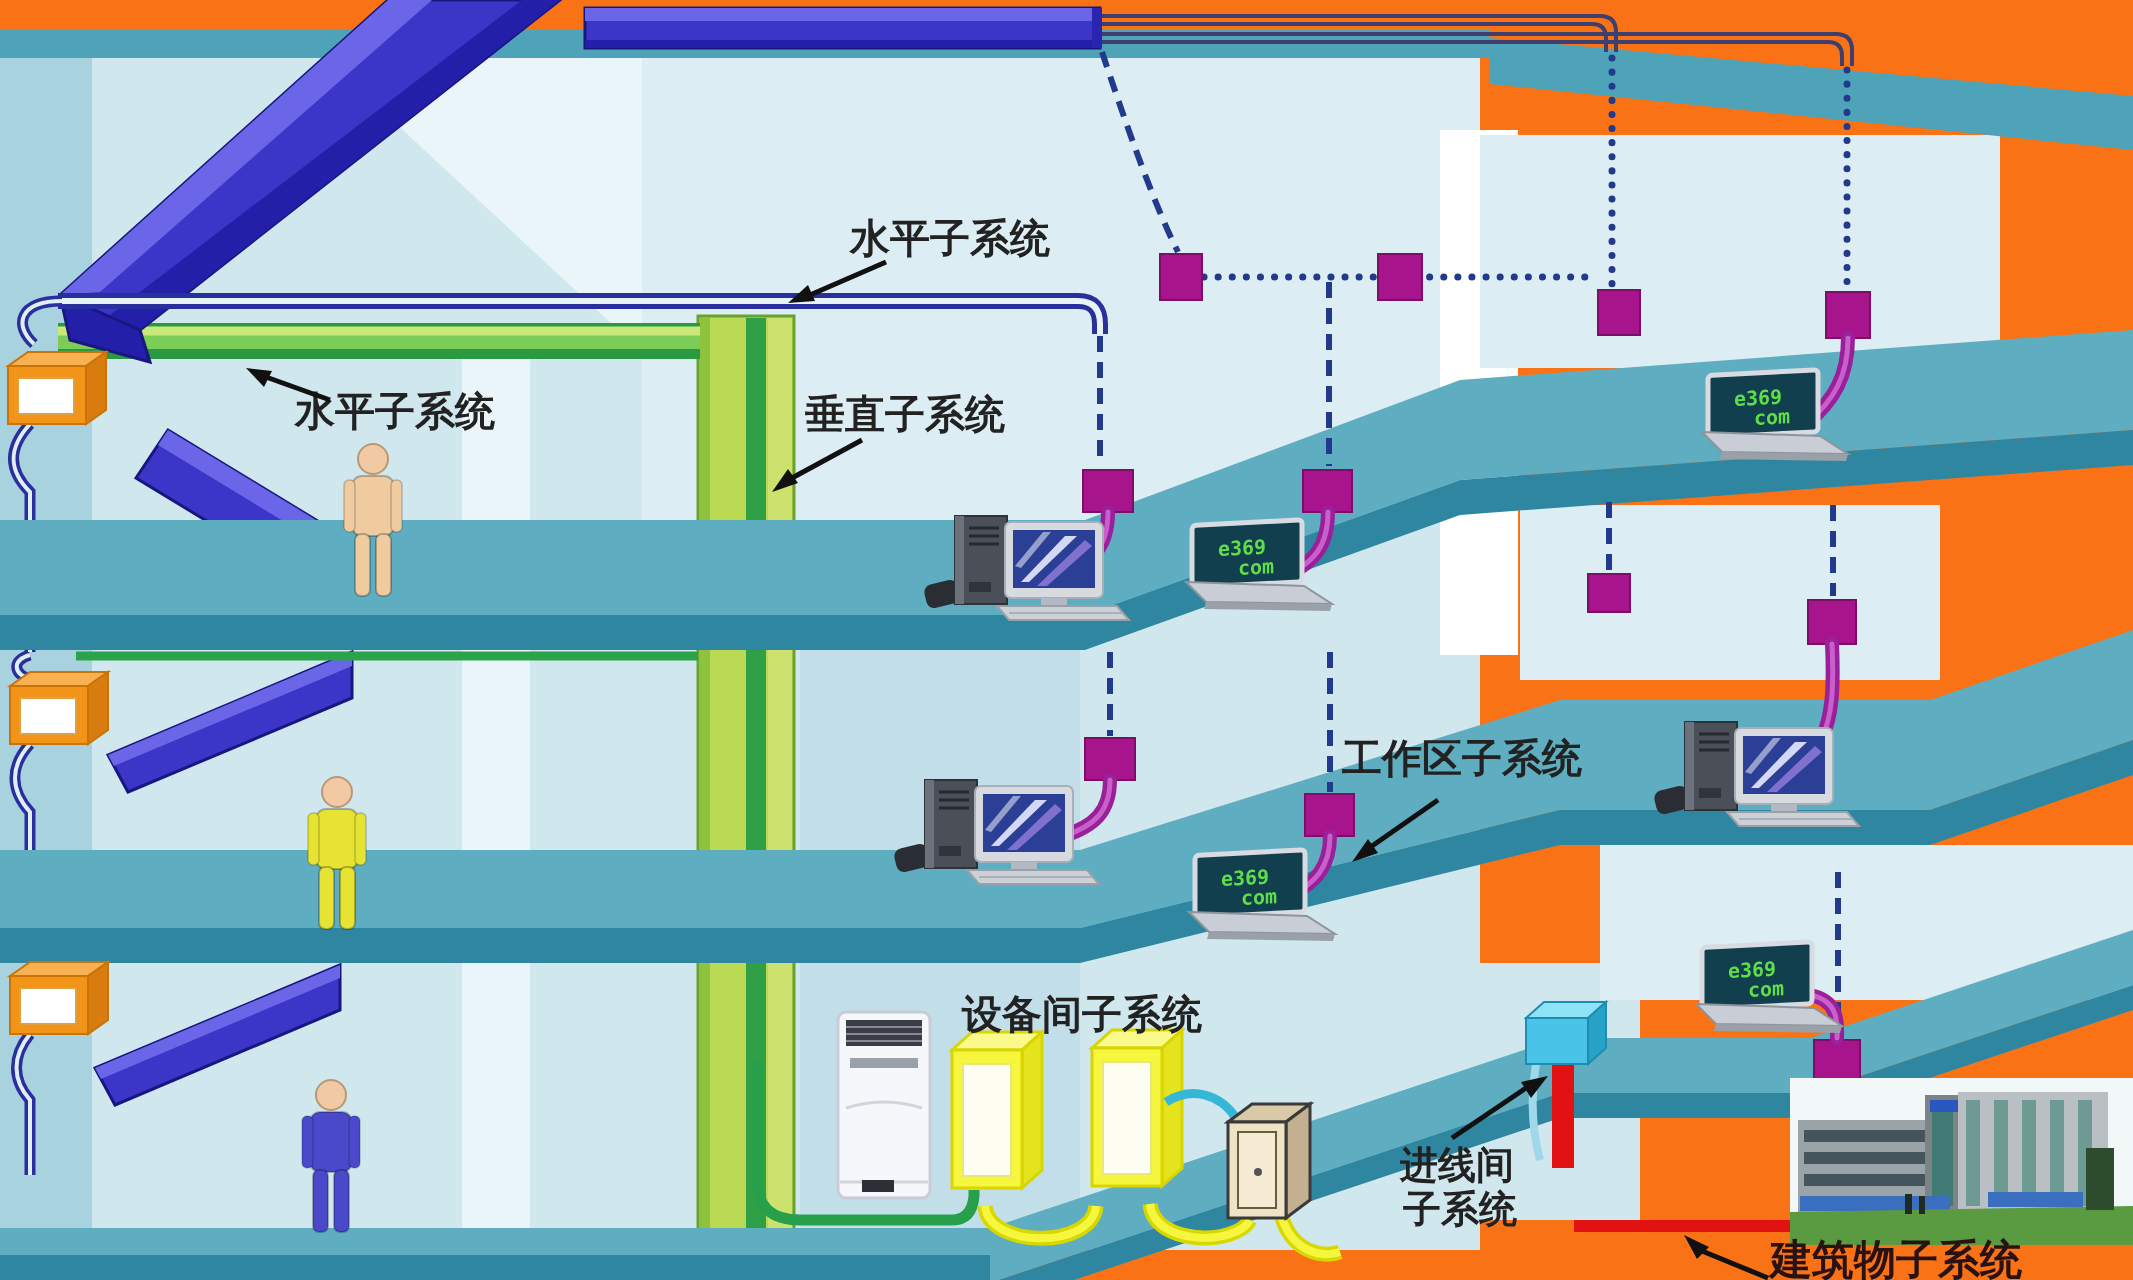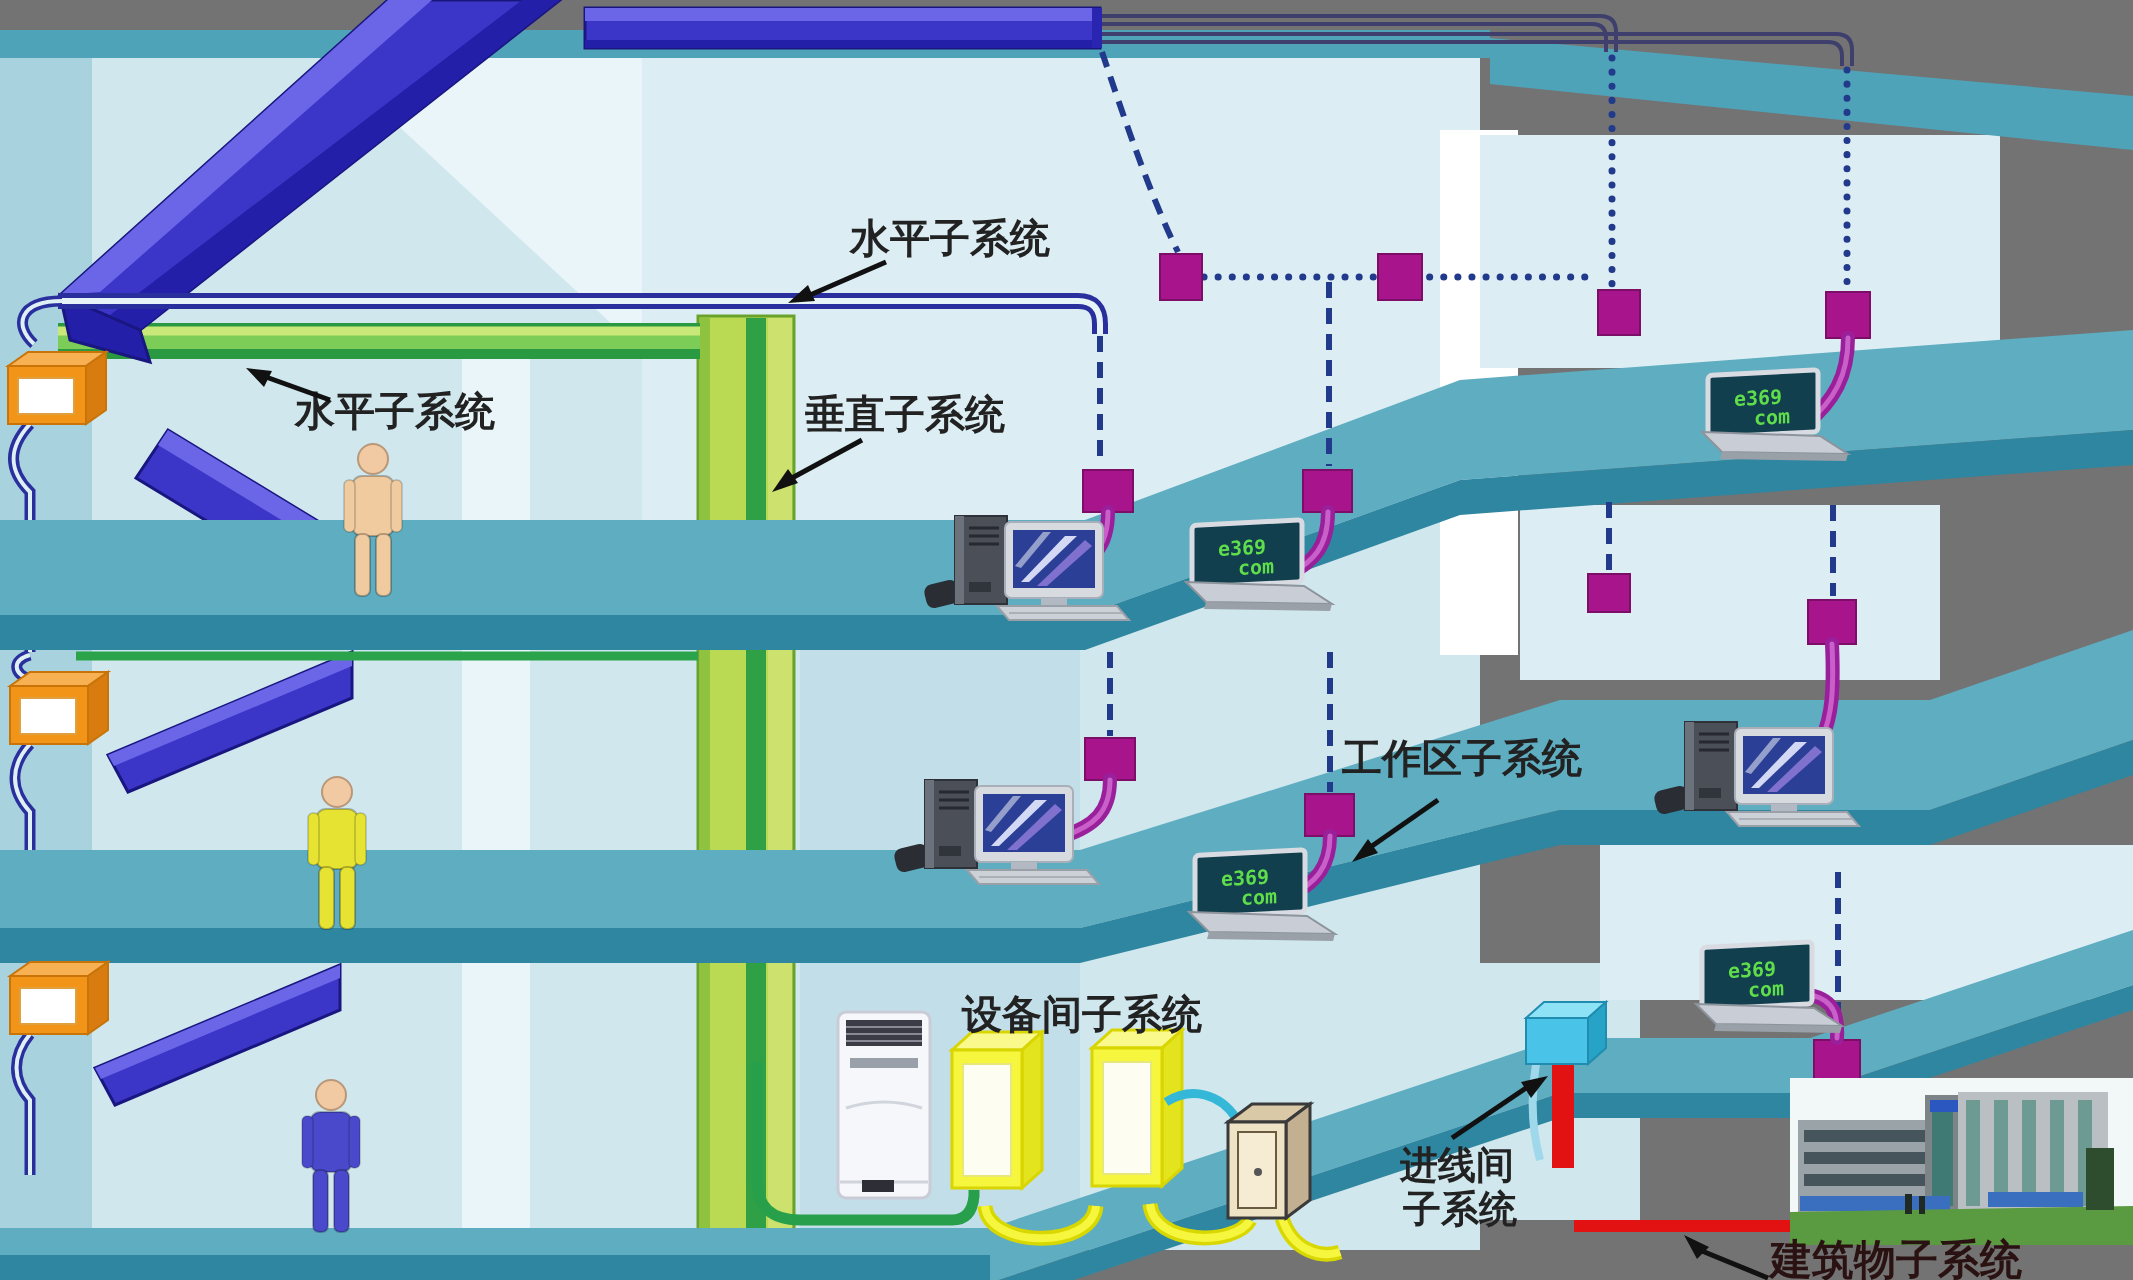--- a/index.html
+++ b/index.html
@@ -1,16 +1,16 @@
 <!DOCTYPE html>
 <html><head>
 <meta charset="utf-8">
 <style>
   html,body{margin:0;padding:0;background:#fff;}
-  #stage{position:relative;width:2133px;height:1280px;overflow:hidden;background:#737373;
+  #stage{position:relative;width:2133px;height:1280px;overflow:hidden;background:#f97316;
          font-family:"DejaVu Sans",sans-serif;}
   svg{position:absolute;left:0;top:0;}
   .lbl{font-family:"DejaVu Sans",sans-serif;font-weight:bold;font-size:40px;fill:#222;}
   .lbl2{font-family:"DejaVu Sans",sans-serif;font-weight:bold;font-size:38px;fill:#222;}
   .lblb{font-family:"DejaVu Sans",sans-serif;font-weight:bold;font-size:42px;fill:#2b1212;}
   .scr{font-family:"DejaVu Sans Mono",monospace;font-weight:bold;font-size:20px;fill:#5fdd4a;}
   .arrow{stroke:#111;stroke-width:5;fill:none;}
   .dash{stroke:#223a8c;stroke-width:6;fill:none;stroke-dasharray:16 10;}
   .dots{stroke:#223a8c;stroke-width:7;fill:none;stroke-dasharray:0.1 14;stroke-linecap:round;}
   .wire{stroke:#3f3f6e;stroke-width:4;fill:none;}

